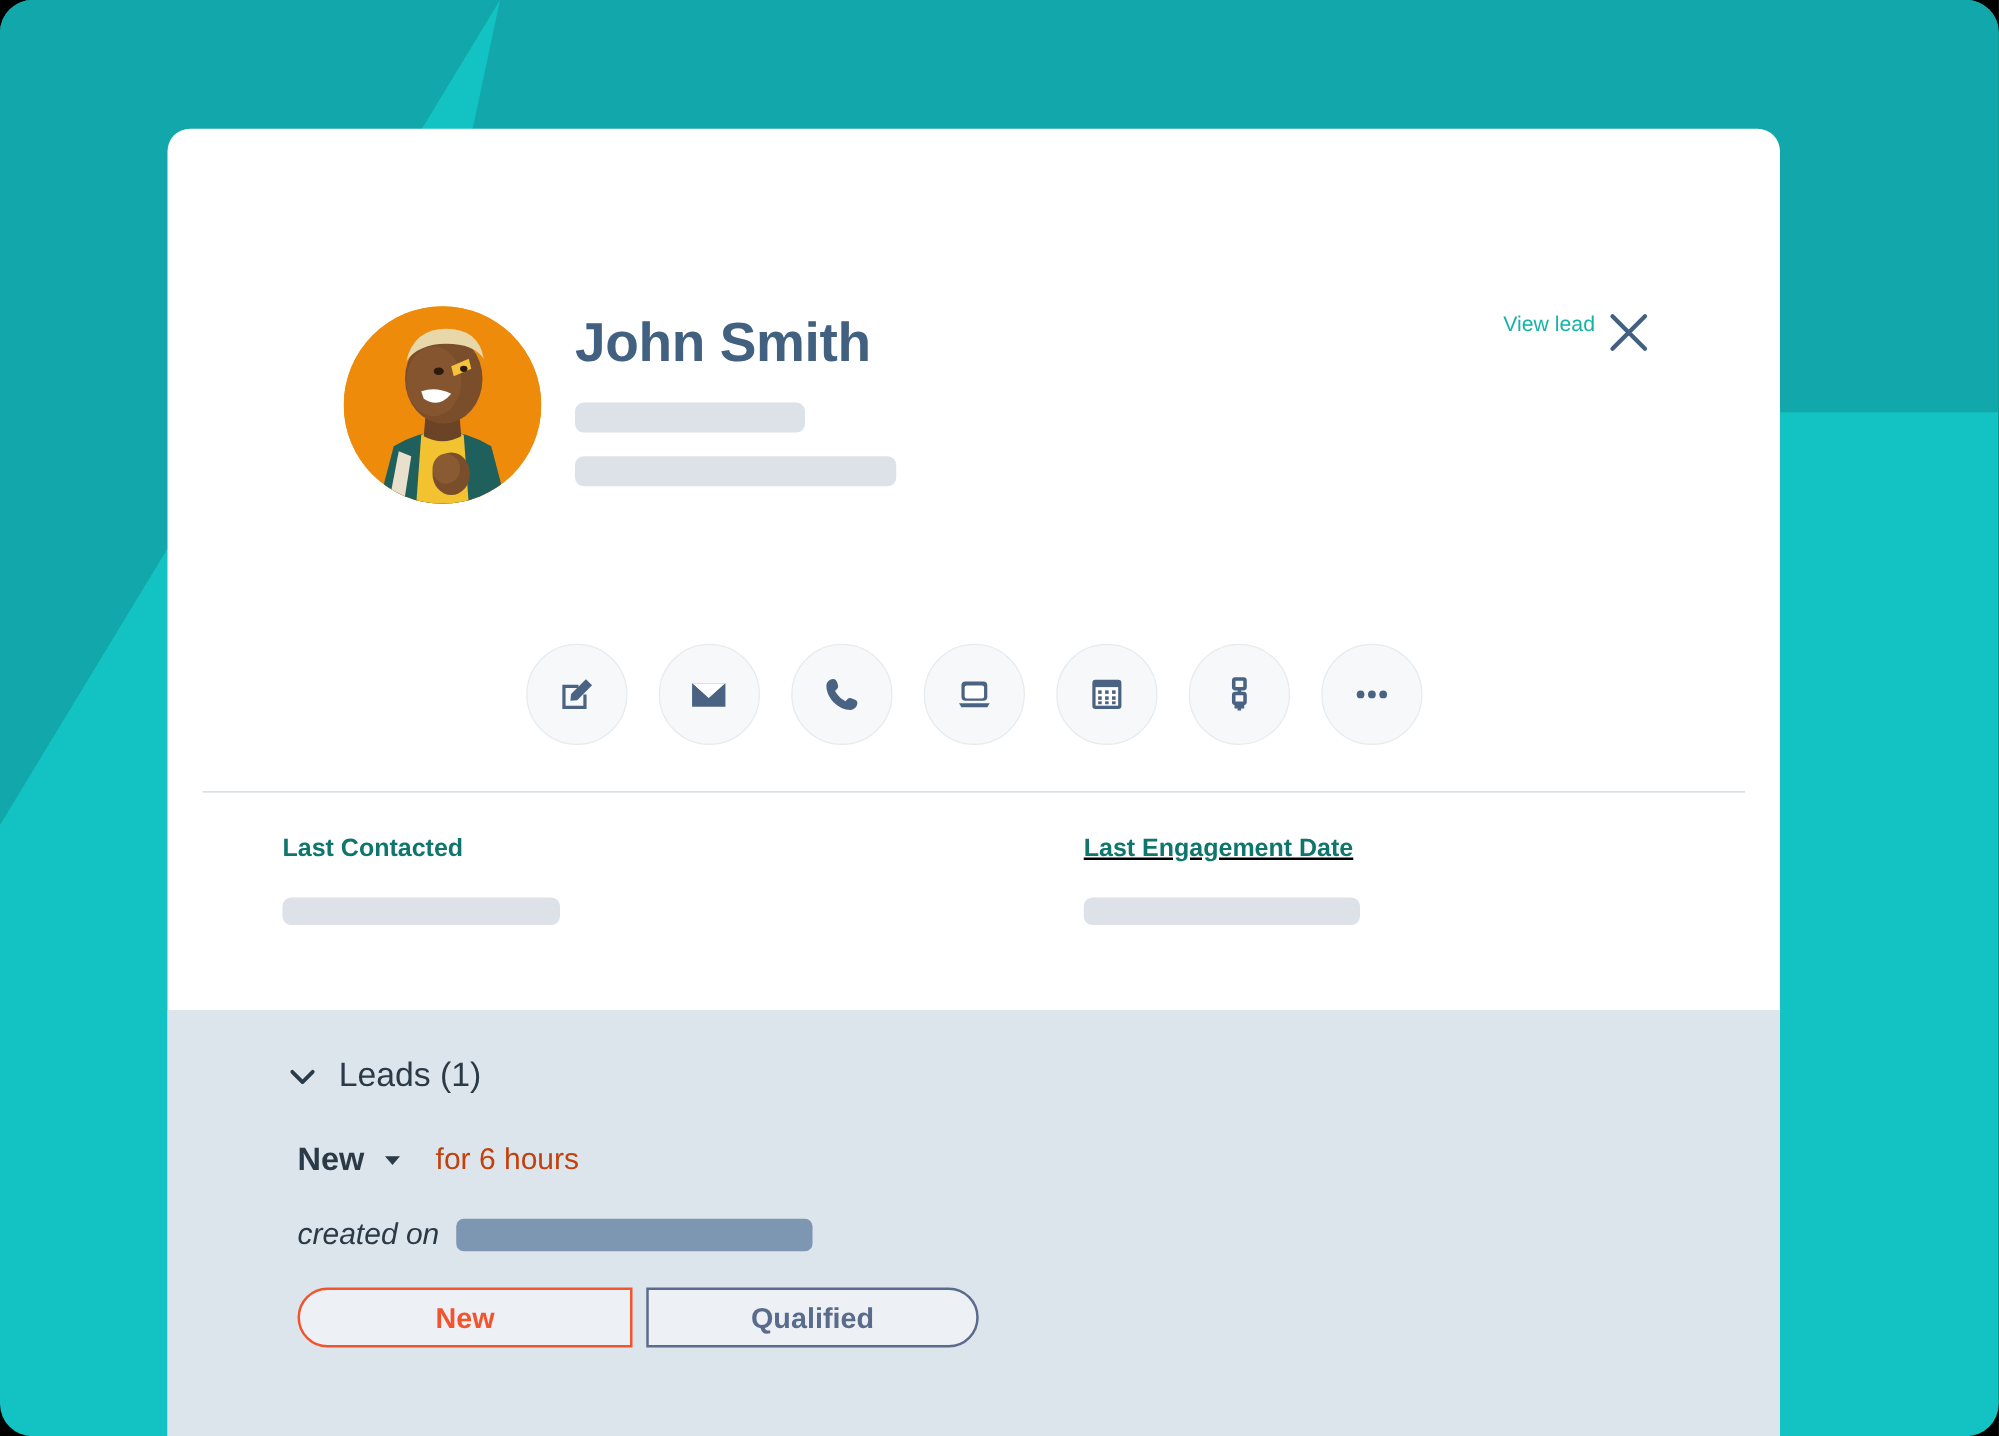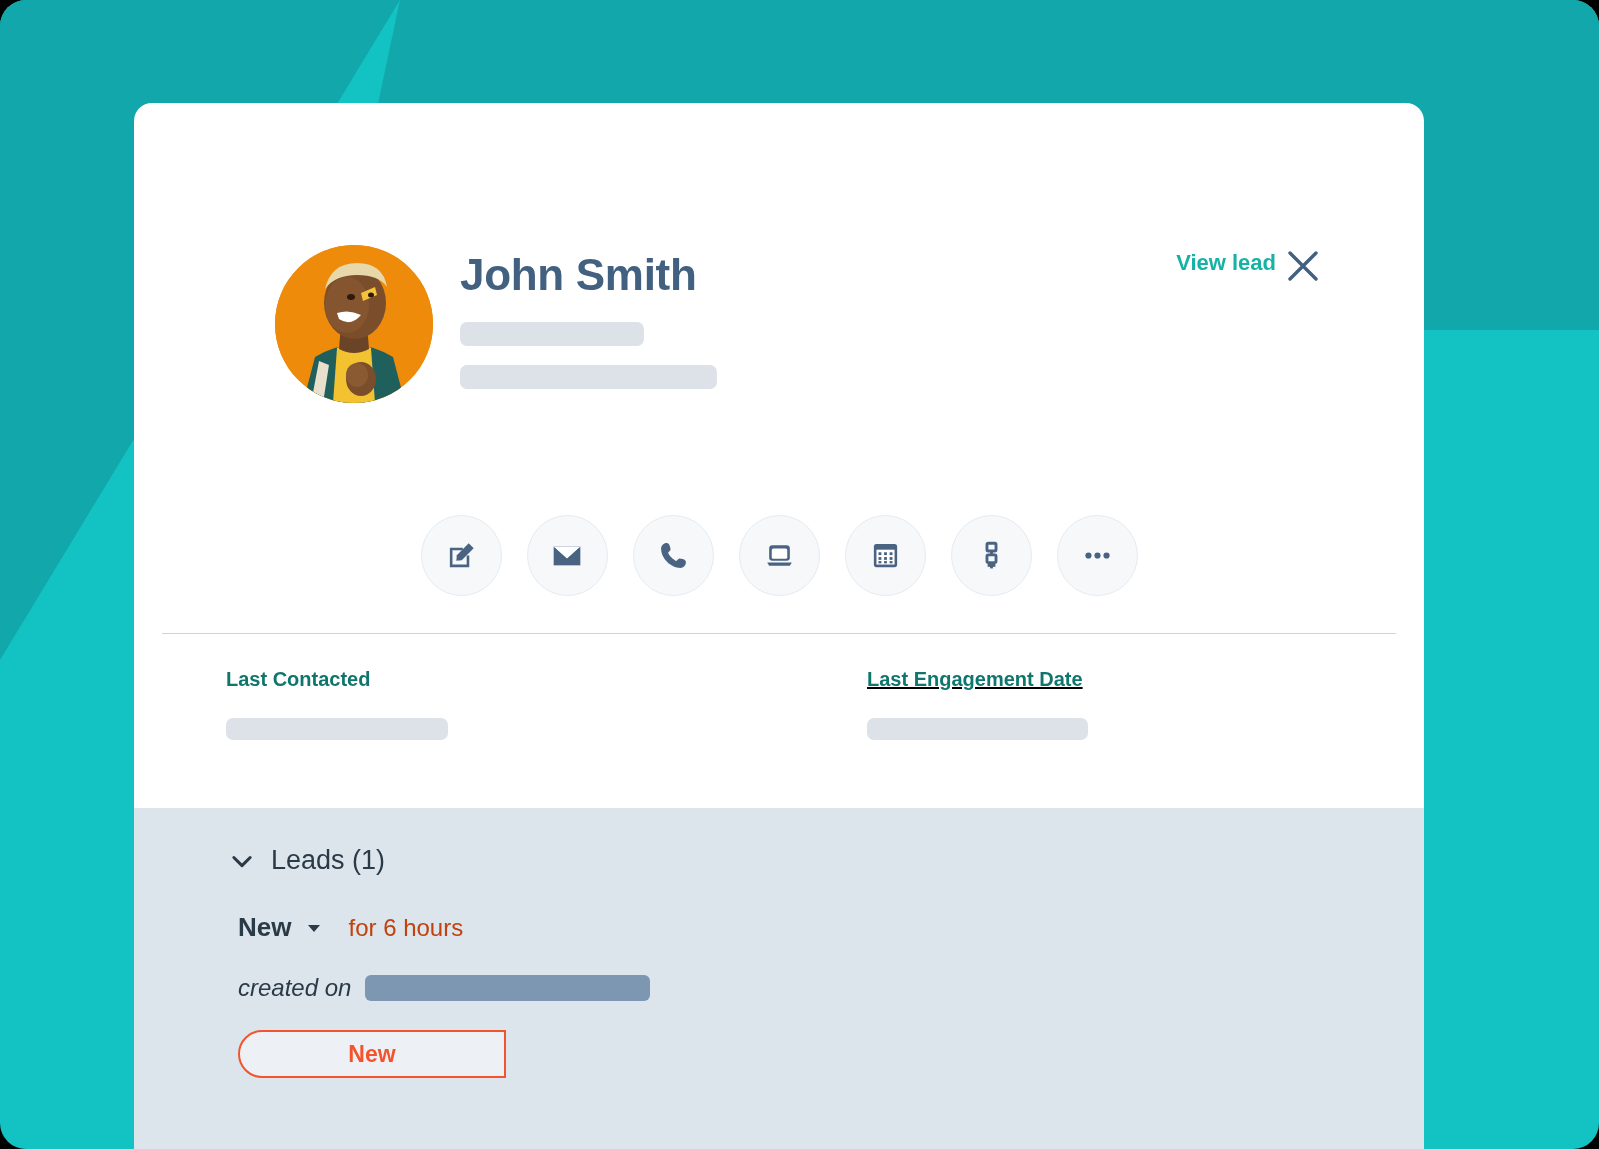--- a/index.html
+++ b/index.html
@@ -89,22 +89,22 @@
     background: #DCE2E8;
     border-radius: 7px;
   }
   .skel-1 { left: 326px; top: 219px; width: 184px; height: 24px; }
   .skel-2 { left: 326px; top: 262px; width: 257px; height: 24px; }
 
   .view-lead {
     position: absolute;
     right: 148px;
     top: 147px;
-    font-size: 22px;
-    font-weight: 700;
+    font-size: 17px;
+    font-weight: 400;
     color: #16B2A6;
     cursor: pointer;
     white-space: nowrap;
     margin-left: 28px;
   }
   .close-x {
     position: absolute;
     right: 104px;
     top: 146px;
     width: 34px;
@@ -444,18 +444,19 @@
         <span class="stage-dur">for 6 hours</span>
       </div>
 
       <div class="created-row">
         <span class="created-label">created on</span>
         <span class="created-skel"></span>
       </div>
 
       <div class="pipeline">
         <div class="stage-btn w1 active">New</div>
+        <div class="stage-btn w4">Qualified</div>
       </div>
 
     </div>
 
   </div>
 </div>
 
 </body></html>

